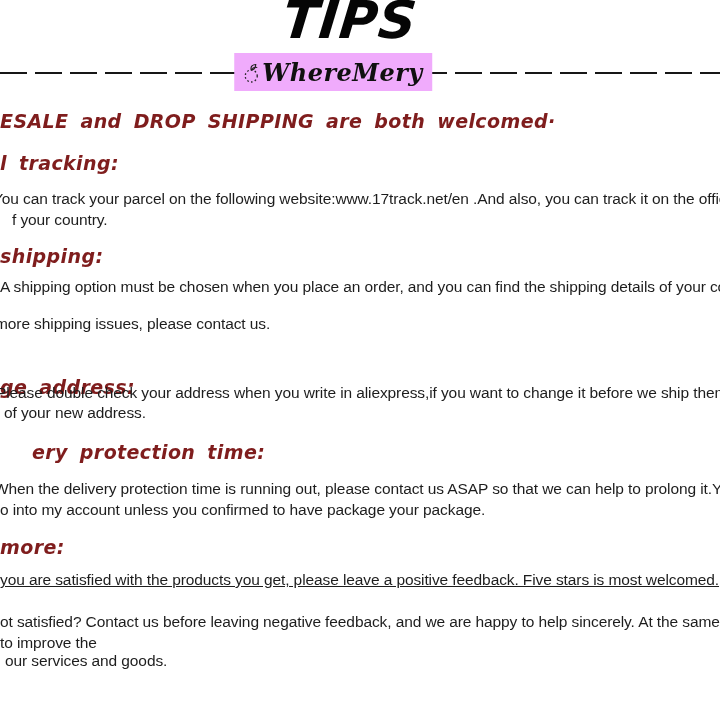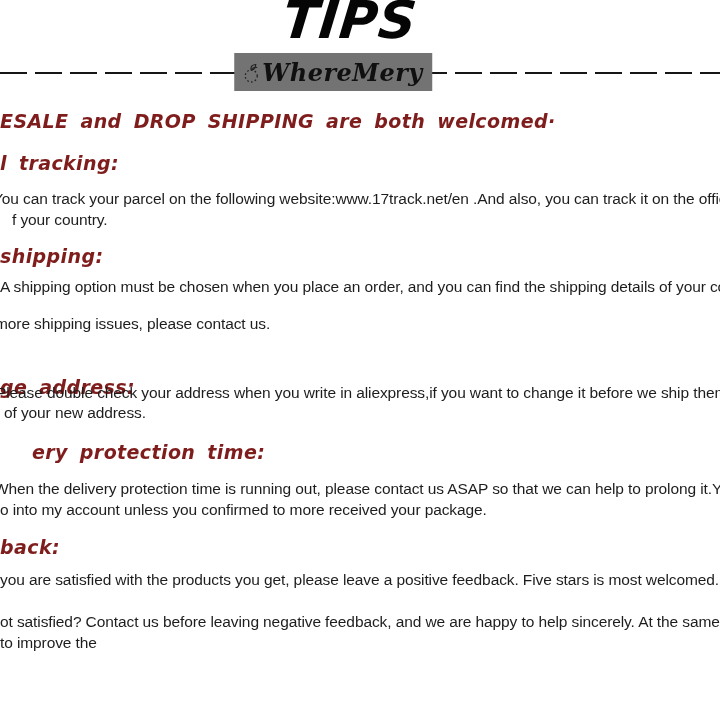--- a/index.html
+++ b/index.html
@@ -13,21 +13,21 @@
     margin:0; font-family:"DejaVu Sans",sans-serif;
     font-size:52px; font-weight:bold; font-style:italic;
     color:#050505; letter-spacing:1px; line-height:1.0;
   }
   .dash-line {
     position:absolute; top:72px; left:0; width:720px; height:2px;
     background:repeating-linear-gradient(90deg,#161616 0 27px,transparent 27px 35px);
   }
   .brand {
     position:absolute; top:53px; left:333px; transform:translateX(-50%);
-    background:#737373; padding:0 9px; display:flex; align-items:center; gap:2px;
+    background:#f0abfc; padding:0 9px; display:flex; align-items:center; gap:2px;
     height:38px;
   }
   .brand-text {
     font-family:"DejaVu Serif","Liberation Serif",serif;
     font-style:italic; font-weight:bold; font-size:24px; color:#101010;
     letter-spacing:0.5px;
   }
   .brand-icon { display:inline-flex; align-items:flex-end; }
   .line { position:absolute; white-space:nowrap; }
   .banner-line, .heading-line {
@@ -68,20 +68,21 @@
   <div class="line heading-line" style="top:245px; left:0;text-align:center;">shipping:</div>
   <div class="line body-line" style="top:277px; left:0;">A shipping option must be chosen when you place an order, and you can find the shipping details of your cou</div>
   <div class="line body-line" style="top:314px; left:-5px;">more shipping issues, please contact us.</div>
 
   <div class="line heading-line" style="top:352px; left:0;margin-top:24px;">ge address:</div>
   <div class="line body-line" style="top:383px; left:-4px;">Please double check your address when you write in aliexpress,if you want to change it before we ship them ou</div>
   <div class="line body-line" style="top:403px; left:4px;text-align:right;">of your new address.</div>
 
   <div class="line heading-line" style="top:441px; left:0;padding-left:32px;">ery protection time:</div>
   <div class="line body-line" style="top:479px; left:-6px;">When the delivery protection time is running out, please contact us ASAP so that we can help to prolong it.You</div>
-  <div class="line body-line" style="top:500px; left:0;">o into my account unless you confirmed to more received your package.</div>
+  <div class="line body-line" style="top:500px; left:0;">o into my account unless you confirmed to have package your package.</div>
 
-  <div class="line heading-line" style="top:536px; left:0;">back:</div>
-  <div class="line body-line" style="top:570px; left:0;">you are satisfied with the products you get, please leave a positive feedback. Five stars is most welcomed.</div>
+  <div class="line heading-line" style="top:536px; left:0;">more:</div>
+  <div class="line body-line" style="top:570px; left:0;text-decoration:underline;">you are satisfied with the products you get, please leave a positive feedback. Five stars is most welcomed.</div>
   <div class="line body-line" style="top:612px; left:0;">ot satisfied? Contact us before leaving negative feedback, and we are happy to help sincerely. At the same tim</div>
   <div class="line body-line" style="top:633px; left:0;">to improve the</div>
+  <div class="line body-line" style="top:651px; left:5px;">our services and goods.</div>
 
 </div>
 
 </body></html>

